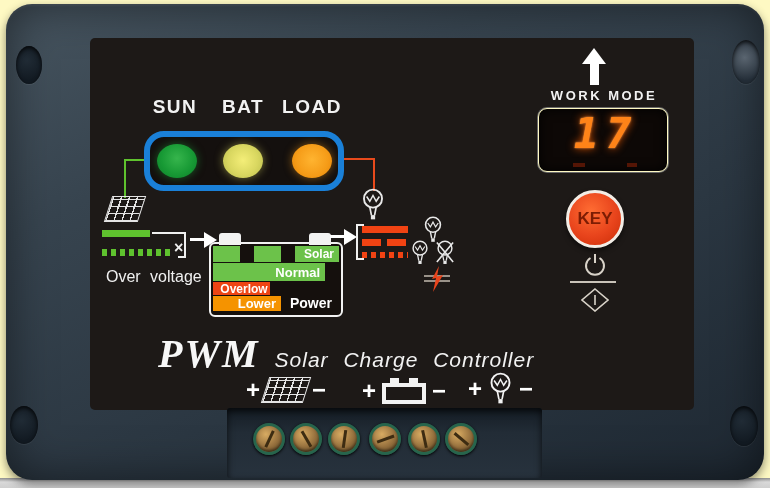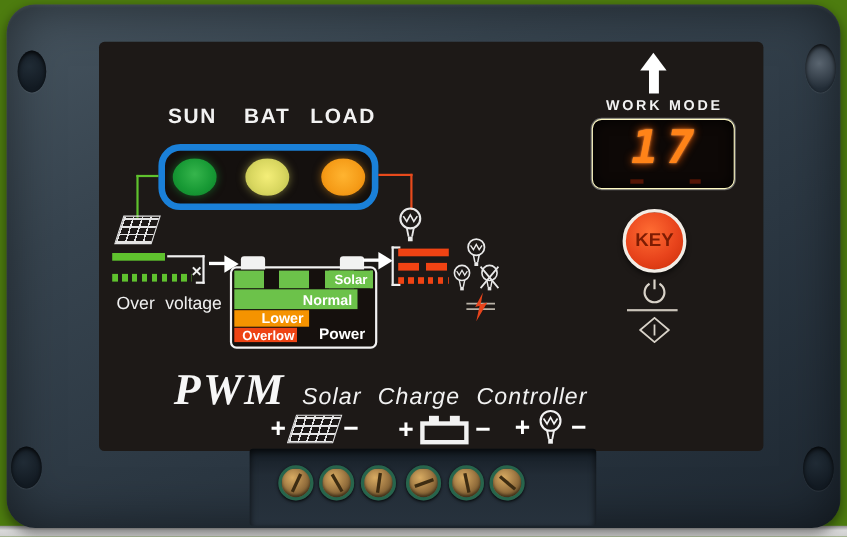--- a/index.html
+++ b/index.html
@@ -1,16 +1,16 @@
 <!DOCTYPE html>
 <html><head>
 <meta charset="utf-8">
 <style>
   html,body{margin:0;padding:0;}
-  .stage{position:relative;width:770px;height:488px;background:#4d7c0f;overflow:hidden;
+  .stage{position:relative;width:770px;height:488px;background:#fef9c3;overflow:hidden;
          font-family:"Liberation Sans",sans-serif;}
   .floor{position:absolute;left:0;bottom:0;width:770px;height:10px;
          background:linear-gradient(180deg,#8f8f8f 0%,#d9d9d9 40%,#cfcfcf 100%);}
   
   .device{position:absolute;left:6px;top:4px;width:758px;height:476px;border-radius:26px;
           background:linear-gradient(155deg,#46545f 0%,#37444f 28%,#2b3742 62%,#1e2832 100%);
           box-shadow:inset 0 0 46px rgba(0,0,0,.5), inset 0 2px 2px rgba(255,255,255,.08), 0 4px 10px rgba(0,0,0,.45);}
   .hole{position:absolute;border-radius:50%;
         background:radial-gradient(circle at 42% 38%,#202b35 0%,#121a22 70%);
         box-shadow:inset 0 2px 4px rgba(0,0,0,.8), 0 1px 1px rgba(255,255,255,.07);}
@@ -192,28 +192,28 @@
         <div class="term t2"></div>
         <div class="rows">
           <div class="row full">
             <span class="chip">Solar</span>
           </div>
           <div class="row normal">
             <div class="fill">
                 <span>Normal</span>
               </div>
           </div>
+          <div class="row overlow">
+            <div class="fill">
+                <span>Overlow</span>
+              </div>
+          </div>
           <div class="row lower">
             <div class="fill">
                 <span>Lower</span>
-              </div>
-          </div>
-          <div class="row overlow">
-            <div class="fill">
-                <span>Overlow</span>
               </div>
           </div>
           <span class="power">Power</span>
         </div>
       </div>
 
       <div class="arrow a2">
           <i class="shaft"></i>
           <i class="head"></i>
         </div>

